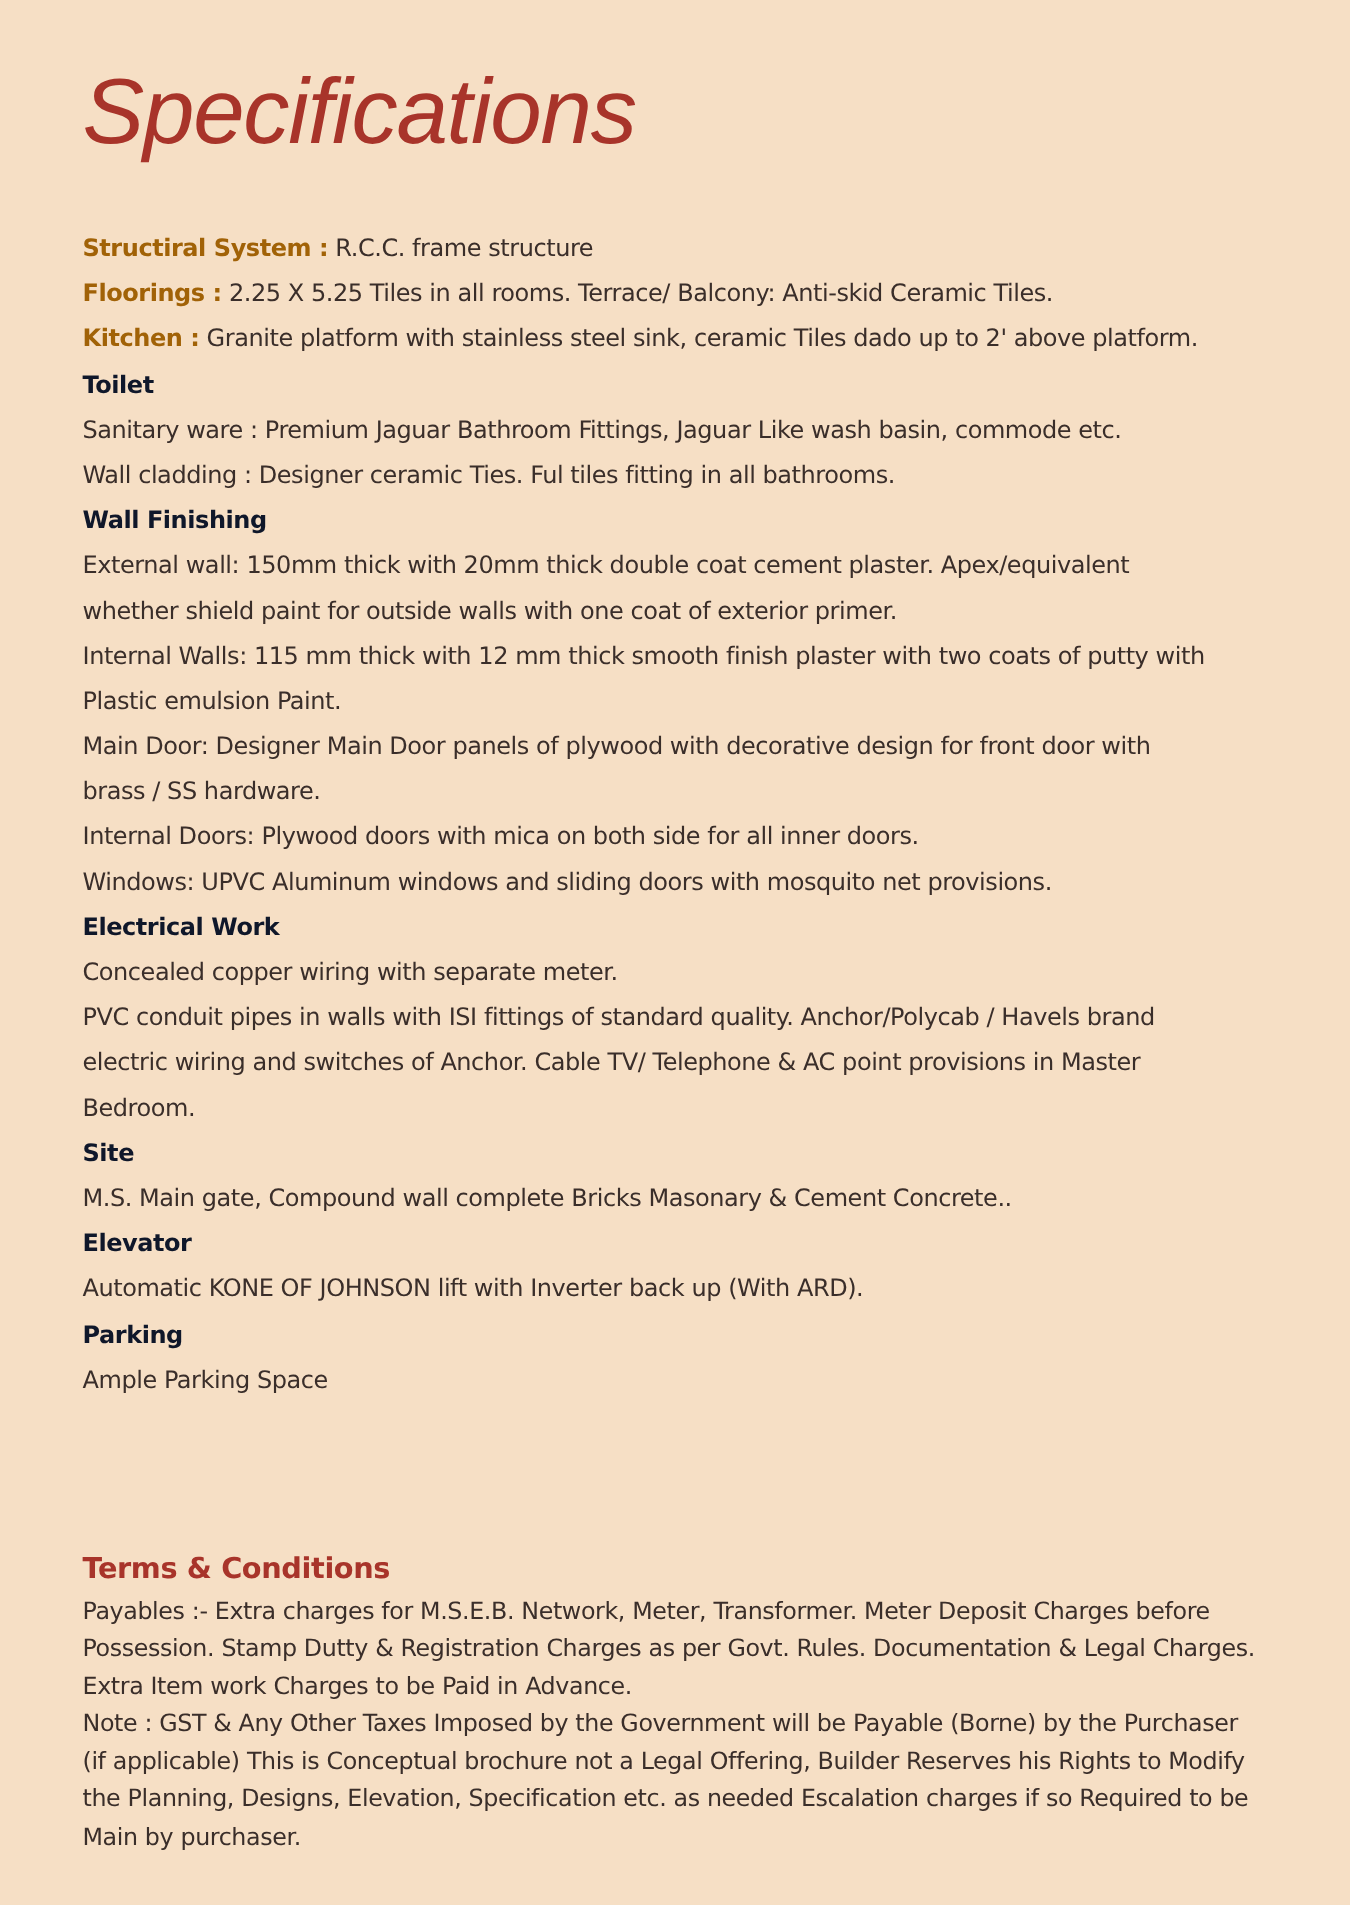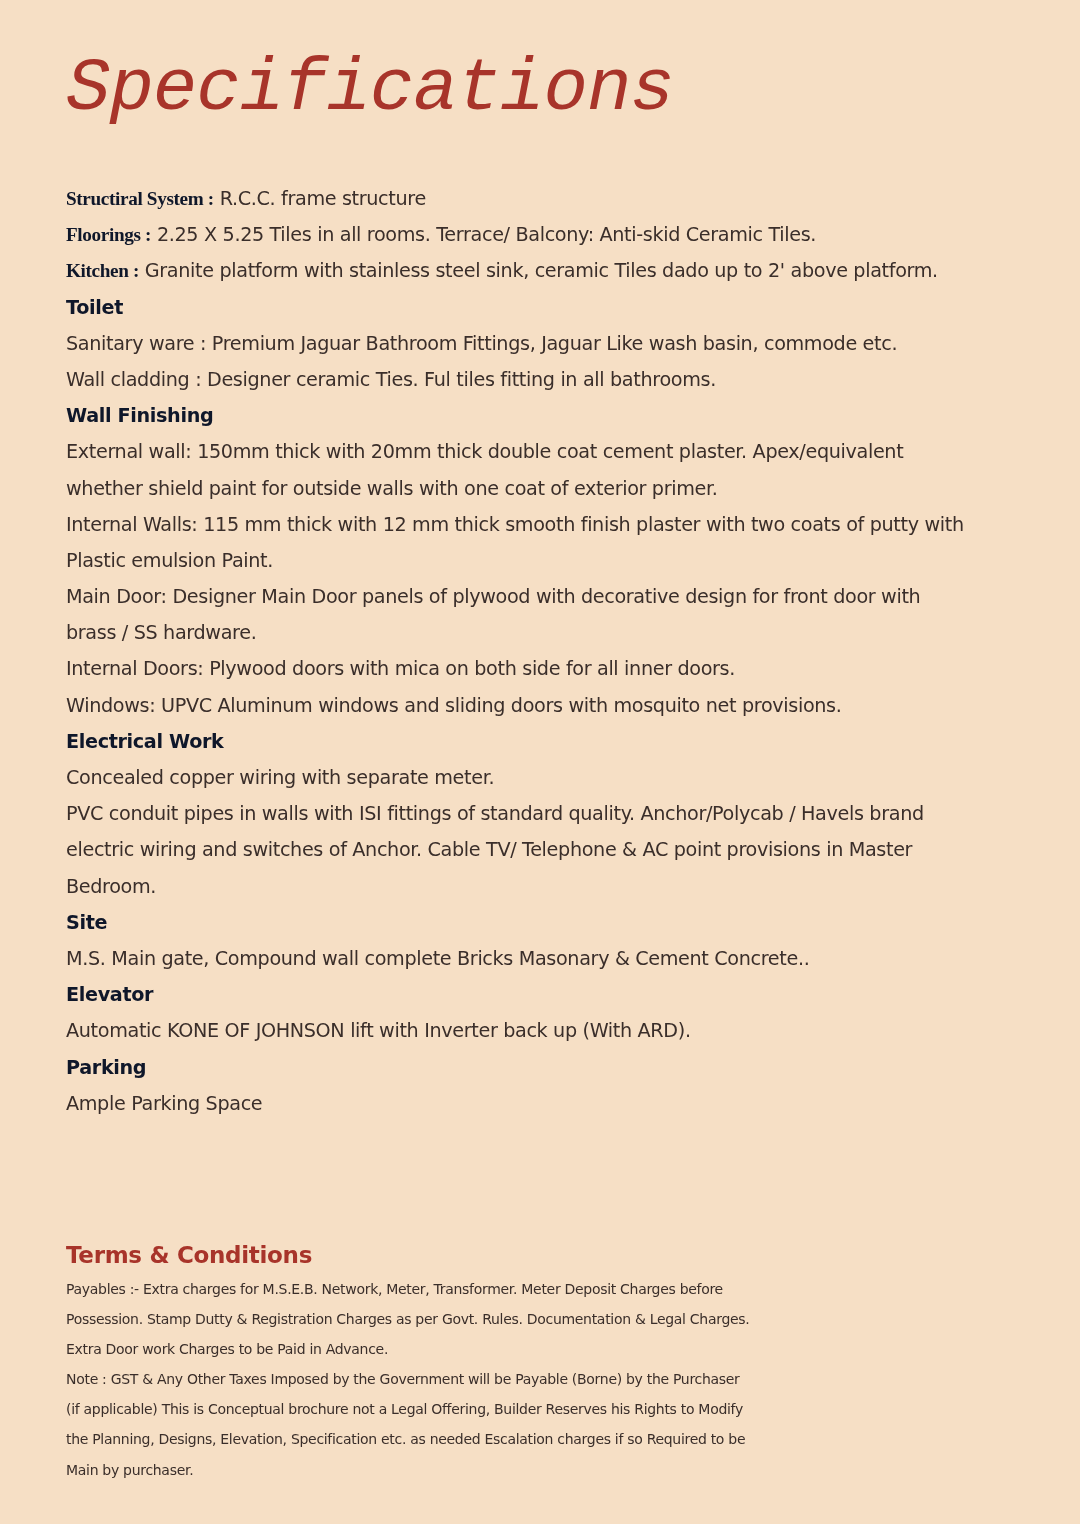--- a/index.html
+++ b/index.html
@@ -7,44 +7,44 @@
     width: 1080px; height: 1524px;
     background: #f6dfc5;
     font-family: "DejaVu Sans", sans-serif;
     color: #3a2e2a;
     overflow: hidden;
     position: relative;
   }
   .page { position: absolute; left: 66px; top: 0; width: 960px; }
   .title {
     position: absolute; left: 0; top: 52px;
-    font-family: Liberation Mono, monospace;
+    font-family: Liberation Sans, sans-serif;
     font-style: italic;
     font-size: 74px;
     color: #a8342a;
     letter-spacing: -1px;
     line-height: 1;
   }
   .specs { position: absolute; left: 0; top: 181px; width: 960px; }
   .line {
     font-size: 19.2px;
     line-height: 36.2px;
     height: 36.2px;
     white-space: nowrap;
     letter-spacing: -0.35px;
   }
-  .label { color: #0f172a; font-weight: bold; font-family: Liberation Serif, serif; }
+  .label { color: #a16207; font-weight: bold; }
   .heading { color: #0f172a; font-weight: bold; }
   .terms { position: absolute; left: 0; top: 1197px; width: 960px; margin-top: 40px; }
   .terms-title {
     color: #a8342a; font-size: 23px; font-weight: bold;
     line-height: 36px; margin-bottom: 1px; letter-spacing: -0.3px;
   }
   .terms .tline {
-    font-size: 14px; line-height: 30.1px; height: 30.1px;
+    font-size: 19px; line-height: 30.1px; height: 30.1px;
     white-space: nowrap; letter-spacing: -0.3px;
   }
 </style>
 </head>
 <body>
 
 <div class="page">
   <div class="title">Specifications</div>
 
   <div class="specs">
@@ -86,19 +86,19 @@
     <div class="line">Automatic KONE OF JOHNSON lift with Inverter back up (With ARD).</div>
 
     <div class="line heading">Parking</div>
     <div class="line">Ample Parking Space</div>
   </div>
 
   <div class="terms">
     <div class="terms-title">Terms &amp; Conditions</div>
     <div class="tline">Payables :- Extra charges for M.S.E.B. Network, Meter, Transformer. Meter Deposit Charges before</div>
     <div class="tline">Possession. Stamp Dutty &amp; Registration Charges as per Govt. Rules. Documentation &amp; Legal Charges.</div>
-    <div class="tline">Extra Door work Charges to be Paid in Advance.</div>
+    <div class="tline">Extra Item work Charges to be Paid in Advance.</div>
     <div class="tline">Note : GST &amp; Any Other Taxes Imposed by the Government will be Payable (Borne) by the Purchaser</div>
     <div class="tline">(if applicable) This is Conceptual brochure not a Legal Offering, Builder Reserves his Rights to Modify</div>
     <div class="tline">the Planning, Designs, Elevation, Specification etc. as needed Escalation charges if so Required to be</div>
     <div class="tline">Main by purchaser.</div>
   </div>
 </div>
 
 </body></html>

